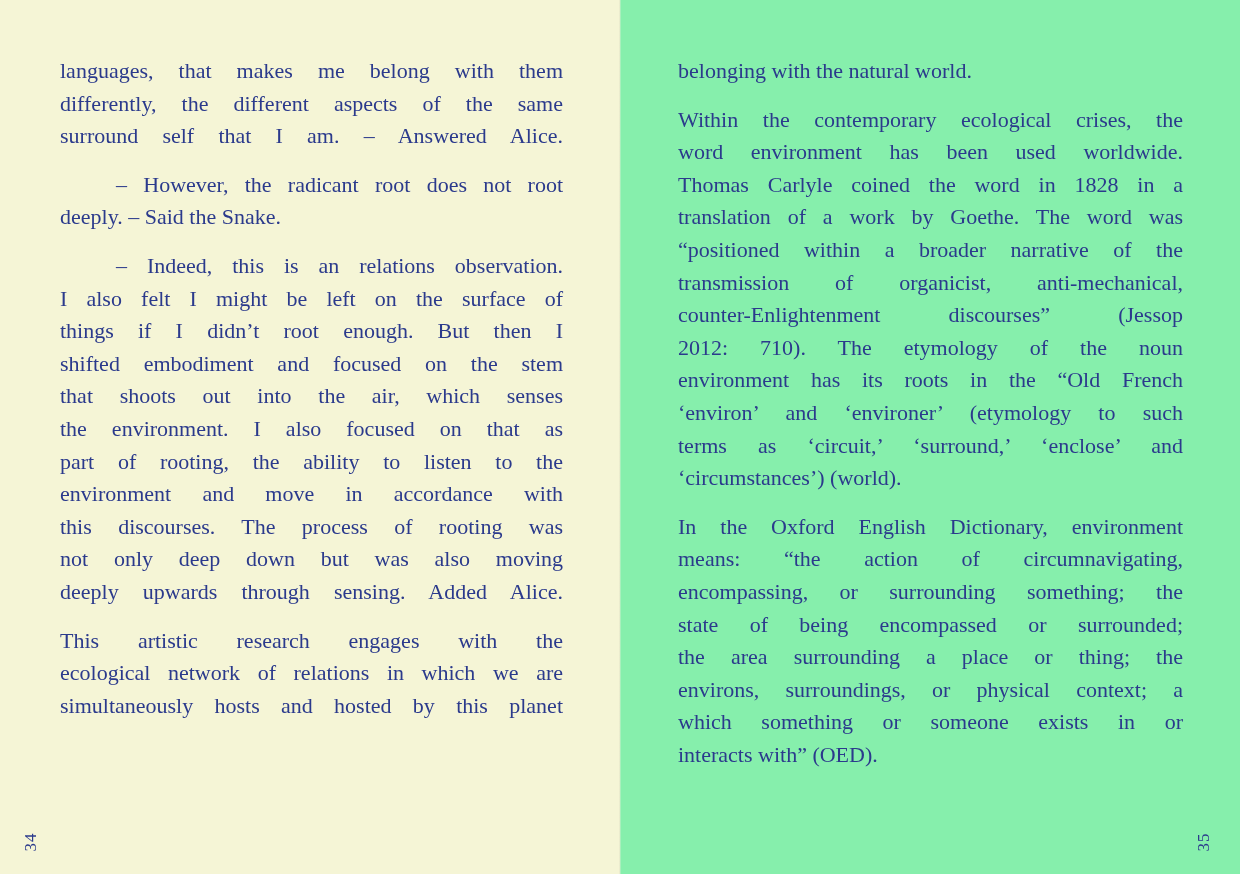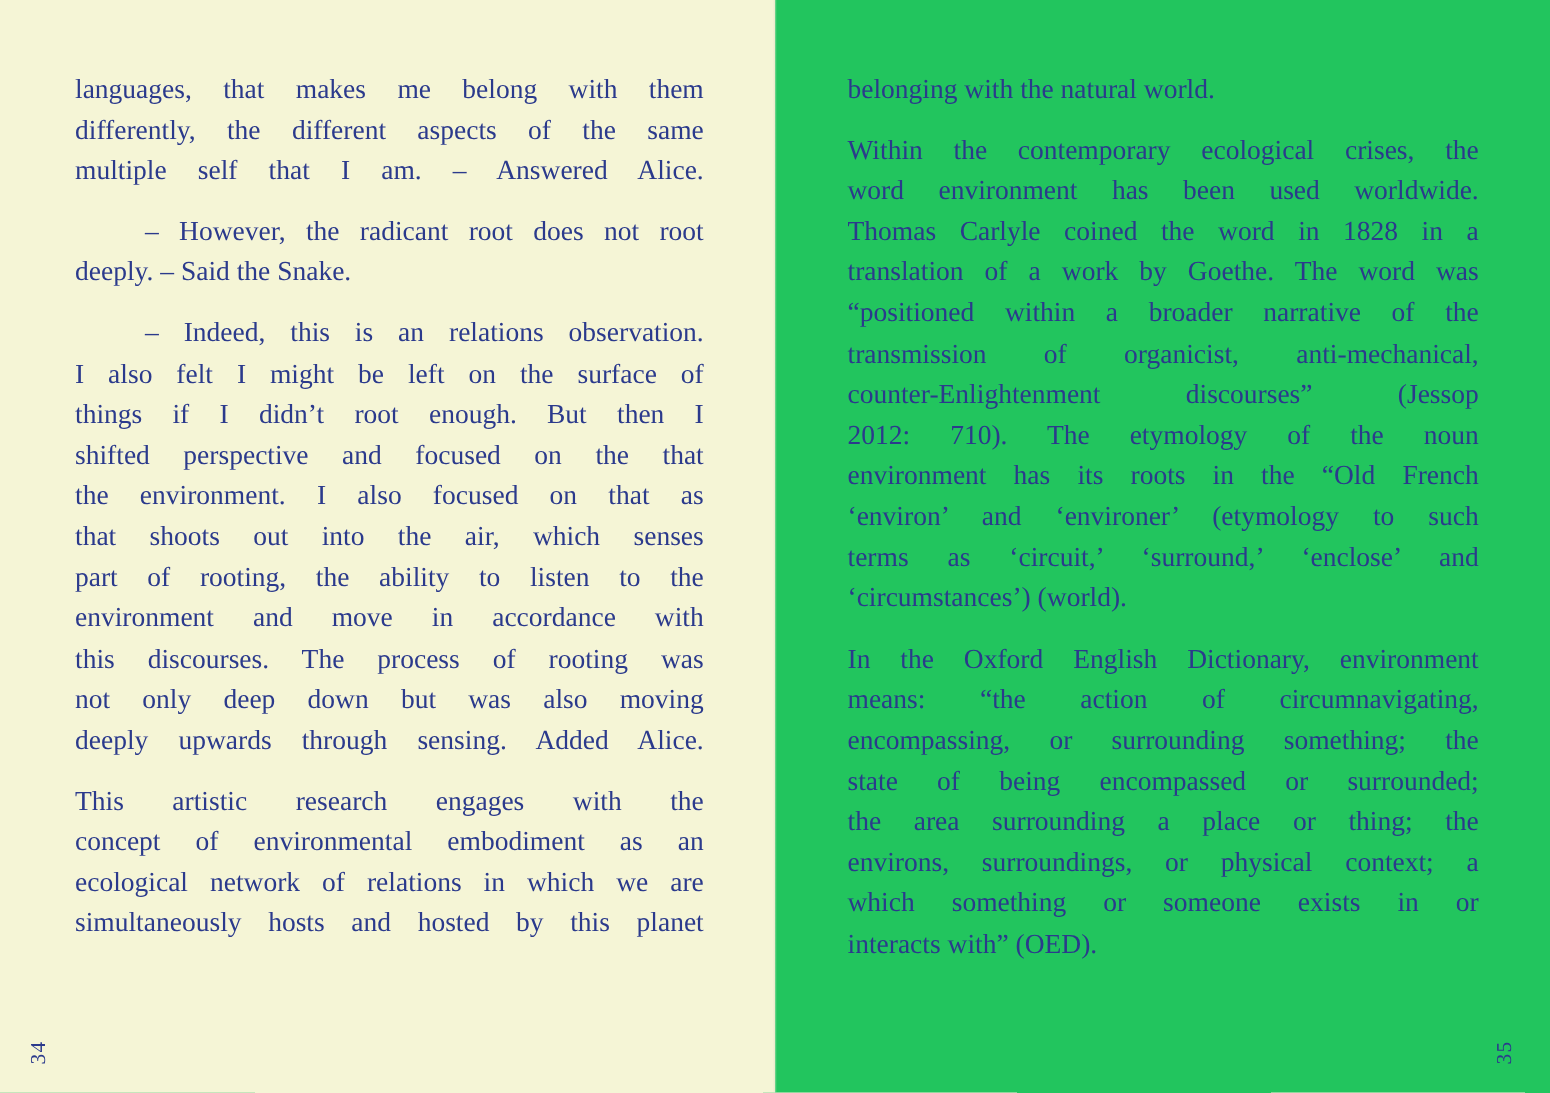--- a/index.html
+++ b/index.html
@@ -14,21 +14,21 @@
     display: flex;
     overflow: hidden;
     font-family: "Liberation Serif", serif;
   }
   .page {
     position: relative;
     width: 620px;
     height: 874px;
   }
   .page-left  { background: #f5f5d6; }
-  .page-right { background: #22c55e; }
+  .page-right { background: #86efac; }
   .seam {
     position: absolute;
     left: 619px;
     top: 0;
     width: 2px;
     height: 874px;
     background: linear-gradient(to right, rgba(190,190,160,0.25), rgba(255,255,240,0.35));
     pointer-events: none;
   }
   .text-column {
@@ -64,42 +64,41 @@
 </head>
 <body>
 
 <div class="spread">
 
   <section class="page page-left">
     <div class="text-column">
         <div class="paragraph">
           <div class="line">languages, that makes me belong with them</div>
           <div class="line">differently, the different aspects of the same</div>
-          <div class="line">multiple self that I am. – Answered Alice.</div>
+          <div class="line">surround self that I am. – Answered Alice.</div>
         </div>
         <div class="paragraph">
           <div class="line indent">– However, the radicant root does not root</div>
           <div class="line last-left">deeply. – Said the Snake.</div>
         </div>
         <div class="paragraph">
           <div class="line indent">– Indeed, this is an relations observation.</div>
           <div class="line">I also felt I might be left on the surface of</div>
           <div class="line">things if I didn’t root enough. But then I</div>
-          <div class="line">shifted perspective and focused on the that</div>
+          <div class="line">shifted embodiment and focused on the stem</div>
+          <div class="line">that shoots out into the air, which senses</div>
           <div class="line">the environment. I also focused on that as</div>
-          <div class="line">that shoots out into the air, which senses</div>
           <div class="line">part of rooting, the ability to listen to the</div>
           <div class="line">environment and move in accordance with</div>
           <div class="line">this discourses. The process of rooting was</div>
           <div class="line">not only deep down but was also moving</div>
           <div class="line">deeply upwards through sensing. Added Alice.</div>
         </div>
         <div class="paragraph">
           <div class="line">This artistic research engages with the</div>
-          <div class="line">concept of environmental embodiment as an</div>
           <div class="line">ecological network of relations in which we are</div>
           <div class="line">simultaneously hosts and hosted by this planet</div>
         </div>
       </div>
     <div class="page-number pn-left">34</div>
   </section>
 
   <section class="page page-right">
     <div class="text-column">
         <div class="paragraph">

